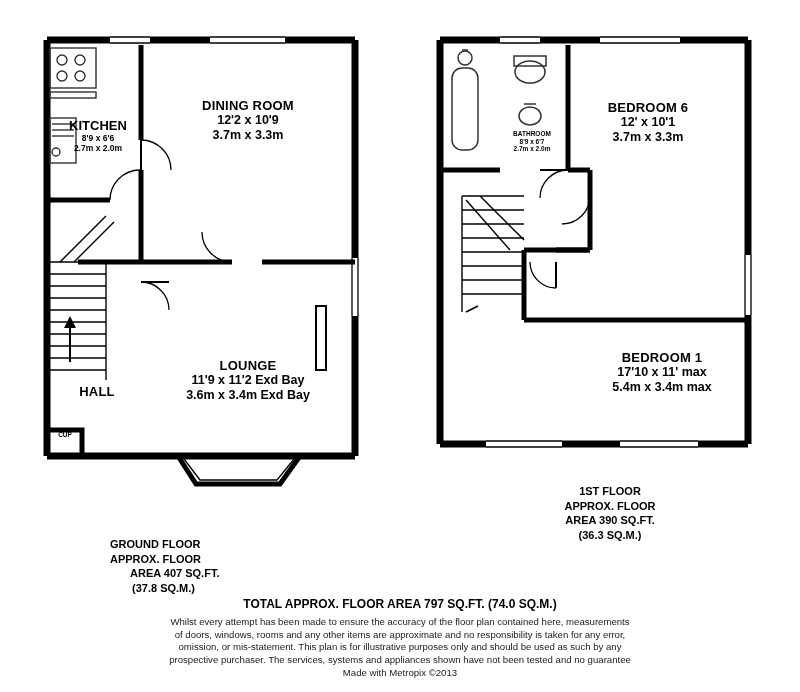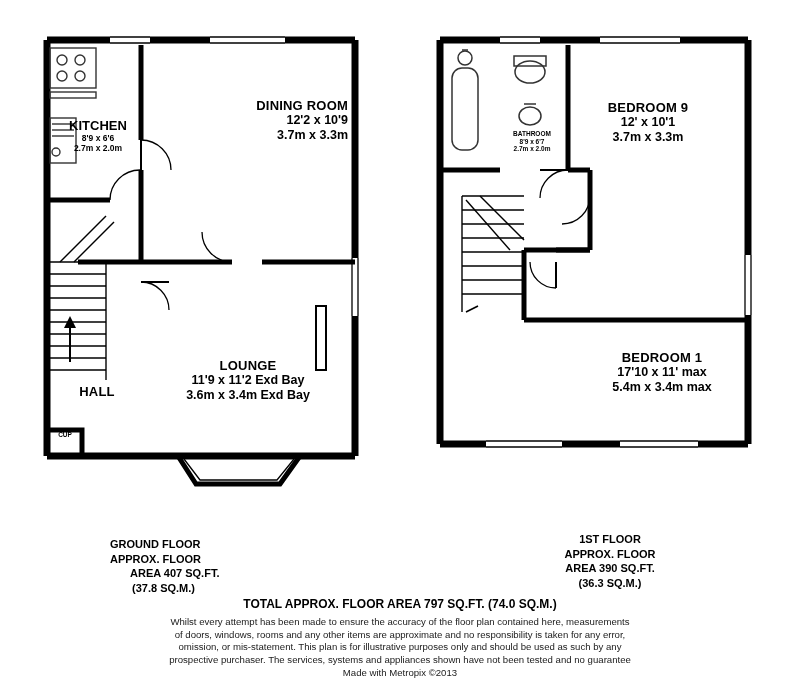--- a/index.html
+++ b/index.html
@@ -277,21 +277,21 @@
       </g>
     </g>
   </svg>
 
   <div class="lbl stack" style="left:42px; top:118px; width:112px;">
     <div class="small-name">KITCHEN</div>
     <div class="small-dim">8'9 x 6'6</div>
     <div class="small-dim">2.7m x 2.0m</div>
   </div>
 
-  <div class="lbl stack" style="left:148px; top:98px; width:200px;text-align:right;">
+  <div class="lbl stack" style="left:148px; top:98px; width:200px;">
     <div class="room-name">DINING ROOM</div>
     <div class="room-dim">12'2 x 10'9</div>
     <div class="room-dim">3.7m x 3.3m</div>
   </div>
 
   <div class="lbl stack" style="left:118px; top:358px; width:260px;">
     <div class="room-name">LOUNGE</div>
     <div class="room-dim">11'9 x 11'2 Exd Bay</div>
     <div class="room-dim">3.6m x 3.4m Exd Bay</div>
   </div>
@@ -304,32 +304,32 @@
     <div class="tiny">CUP</div>
   </div>
 
   <div class="lbl stack" style="left:486px; top:130px; width:92px;">
     <div class="tiny">BATHROOM</div>
     <div class="tiny">8'9 x 6'7</div>
     <div class="tiny">2.7m x 2.0m</div>
   </div>
 
   <div class="lbl stack" style="left:548px; top:100px; width:200px;">
-    <div class="room-name">BEDROOM 9</div>
+    <div class="room-name">BEDROOM 6</div>
     <div class="room-dim">12' x 10'1</div>
     <div class="room-dim">3.7m x 3.3m</div>
   </div>
 
   <div class="lbl stack" style="left:552px; top:350px; width:220px;">
     <div class="room-name">BEDROOM 1</div>
     <div class="room-dim">17'10 x 11' max</div>
     <div class="room-dim">5.4m x 3.4m max</div>
   </div>
 
-  <div class="lbl floor-note" style="left:520px; top:532px; width:180px;">
+  <div class="lbl floor-note" style="left:520px; top:484px; width:180px;">
     <div>1ST FLOOR</div>
     <div>APPROX. FLOOR</div>
     <div>AREA 390 SQ.FT.</div>
     <div>(36.3 SQ.M.)</div>
   </div>
 
   <div class="lbl floor-note" style="left:110px; top:537px; width:200px; text-align:left;">
     <div style="text-align:left;">GROUND FLOOR</div>
     <div style="text-align:left;">APPROX. FLOOR</div>
     <div style="text-align:left;margin-left:20px;">AREA 407 SQ.FT.</div>

